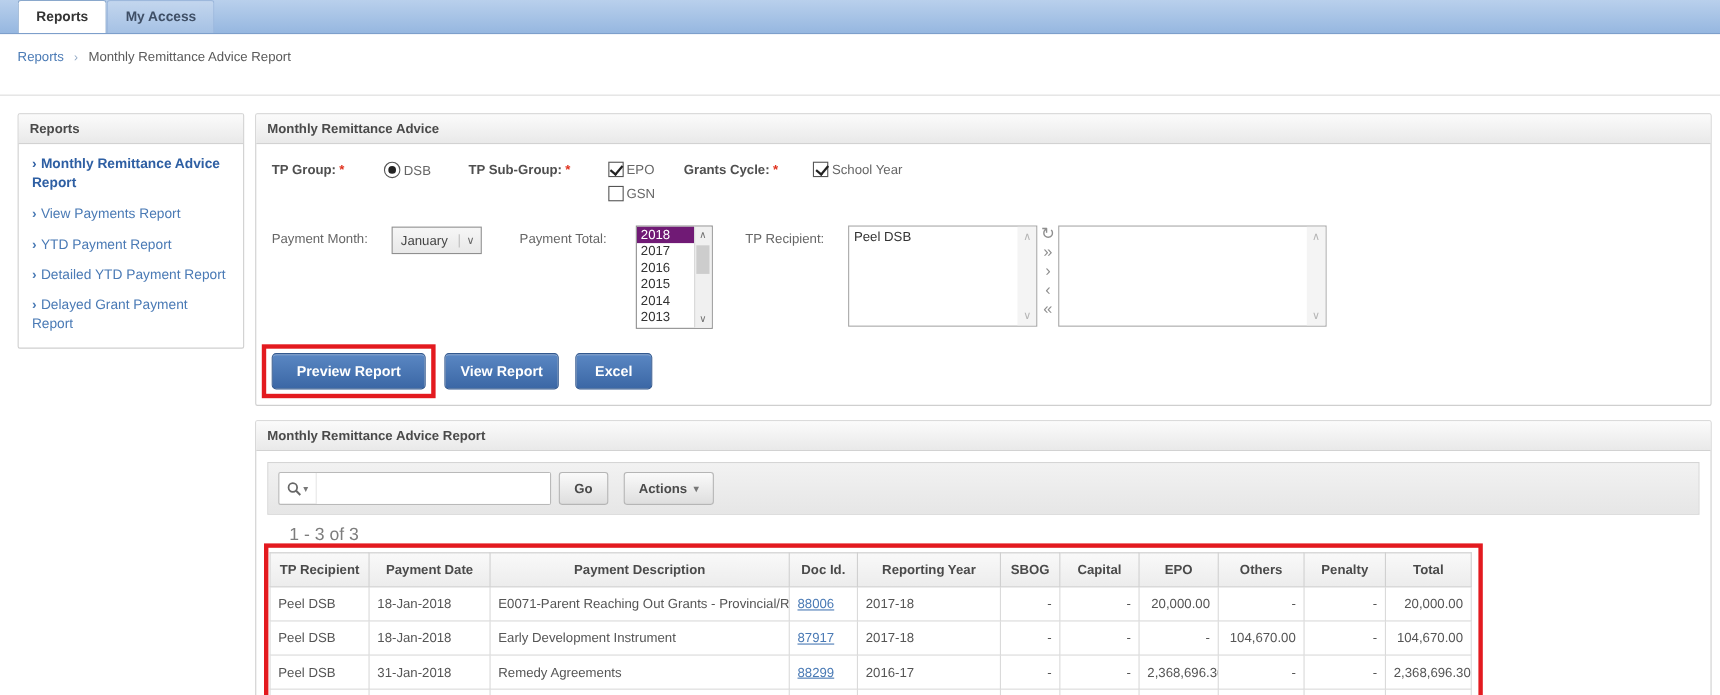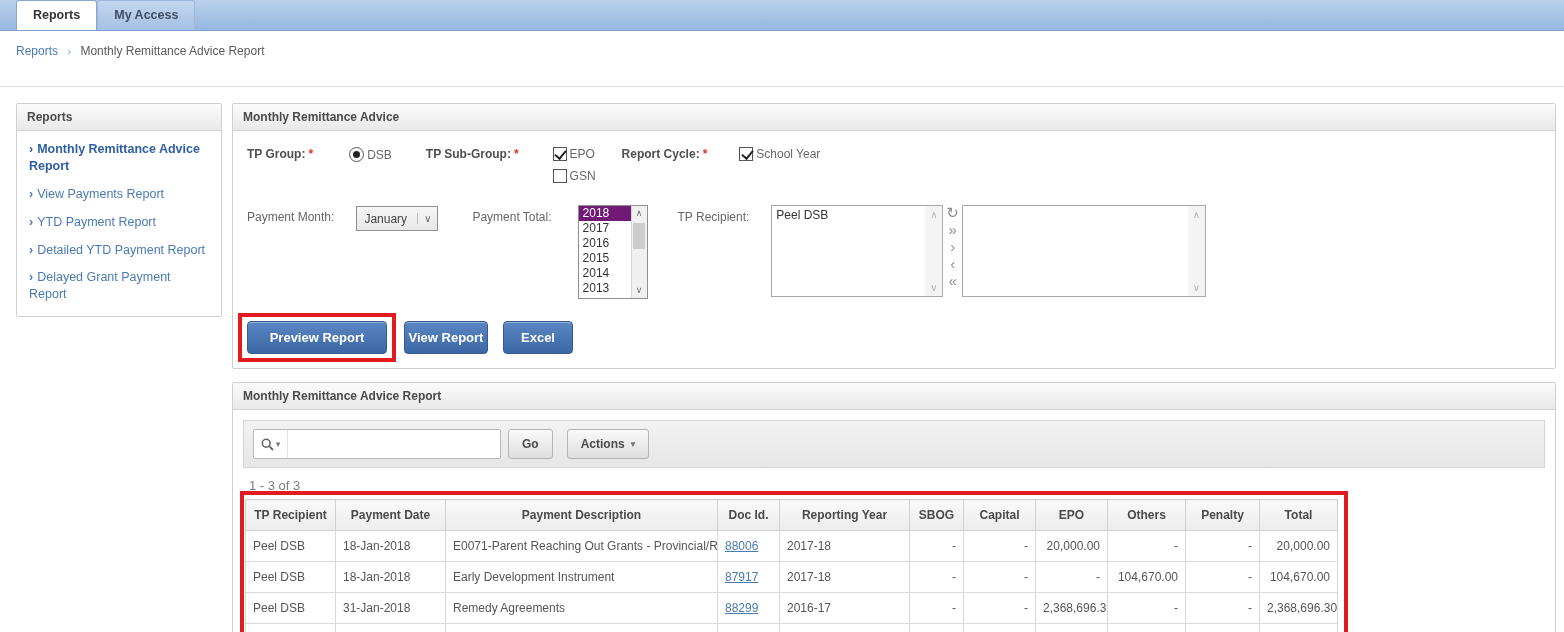--- a/index.html
+++ b/index.html
@@ -76,21 +76,21 @@
 
   
   .report-body { padding:10px 10px 14px; }
   .ir-toolbar { background:linear-gradient(#f2f2f2,#e6e6e6); border:1px solid #d5d5d5; padding:8px 9px; display:flex; align-items:center; }
   .search-box { display:flex; width:248px; height:30px; background:#fff; border:1px solid #b9b9b9; border-radius:2px; align-items:center; }
   .search-icon-wrap { width:34px; display:flex; align-items:center; justify-content:center; gap:2px; border-right:1px solid #e3e3e3; height:100%; cursor:pointer; color:#666; }
   .search-input { flex:1; border:none; outline:none; height:100%; padding:0 6px; font-size:12px; font-family:"Liberation Sans",sans-serif; }
   .btn-flat { height:30px; background:linear-gradient(#fafafa,#dedede); border:1px solid #b5b5b5; border-radius:3px; font-weight:bold; color:#4a4a4a; font-size:12px; padding:0 13px; margin-left:7px; cursor:pointer; display:inline-flex; align-items:center; gap:6px; font-family:"Liberation Sans",sans-serif; }
   .caret-down { font-size:9px; color:#777; }
 
-  .pagination { color:#7d7d7d; font-size:13px; margin:10px 6px 6px; }
+  .pagination { color:#7d7d7d; font-size:16px; margin:10px 20px 6px; }
 
   .table-wrap { position:relative; display:inline-block; margin-left:2px; }
   table.report-table { border-collapse:collapse; table-layout:fixed; width:1092px; background:#fff; }
   .report-table th { background:linear-gradient(#f9f9f9,#ececec); border:1px solid #d0d0d0; font-weight:bold; color:#4a4a4a; font-size:12px; padding:8px 6px; text-align:center; cursor:pointer; }
   .report-table td { border:1px solid #dadada; font-size:12px; color:#555; padding:8px 7px; background:#fff; overflow:hidden; white-space:nowrap; }
   .report-table td.num { text-align:right; }
   .report-table a.doc-link { color:#4a7ab5; }
   .report-table col.c0{width:90px}.report-table col.c1{width:110px}.report-table col.c2{width:272px}
   .report-table col.c3{width:62px}.report-table col.c4{width:130px}.report-table col.c5{width:54px}
   .report-table col.c6{width:72px}.report-table col.c7{width:72px}.report-table col.c8{width:78px}
@@ -159,21 +159,21 @@
             <span class="check-item">
               <span class="checkbox checked"></span>
               <span class="opt-label">EPO</span>
             </span>
             <span class="check-item">
               <span class="checkbox"></span>
               <span class="opt-label">GSN</span>
             </span>
           </span>
 
-          <span class="lbl" style="margin-left:26px;">Report Cycle:</span>
+          <span class="lbl" style="margin-left:26px;">Grants Cycle:</span>
           <span class="req">*</span>
 
           <span class="check-item" style="margin-left:32px;">
             <span class="checkbox checked"></span>
             <span class="opt-label">School Year</span>
           </span>
         </div>
 
         <div class="form-row">
           <span class="lbl-plain" style="margin-top:5px;">Payment Month:</span>
@@ -230,21 +230,21 @@
               <span>∨</span>
             </span>
           </span>
         </div>
 
         <div class="btn-row">
           <span class="btn-wrap">
             <div class="anno" style="left:-9px;top:-8px;right:-9px;bottom:-8px;"></div>
             <button class="btn-primary" style="width:140px;">Preview Report</button>
           </span>
-          <button class="btn-primary" style="width:84px;margin-left:17px;">View Report</button>
+          <button class="btn-primary" style="width:104px;margin-left:17px;">View Report</button>
           <button class="btn-primary" style="width:70px;margin-left:15px;">Excel</button>
         </div>
 
       </div>
     </div>
 
     <div class="panel">
       <div class="panel-header">Monthly Remittance Advice Report</div>
       <div class="report-body">
 

